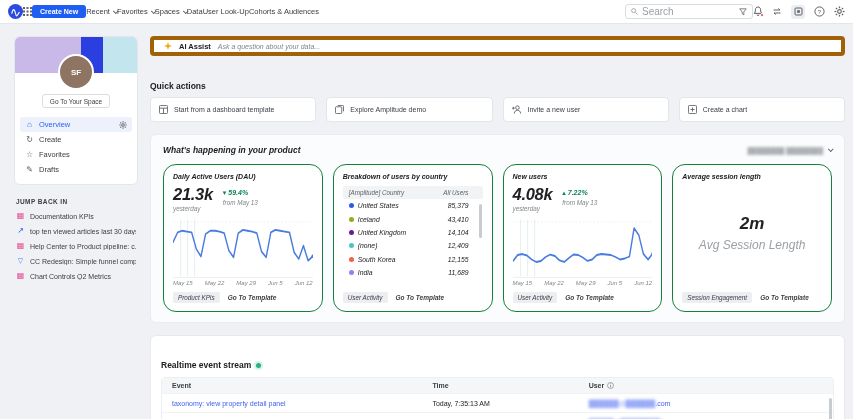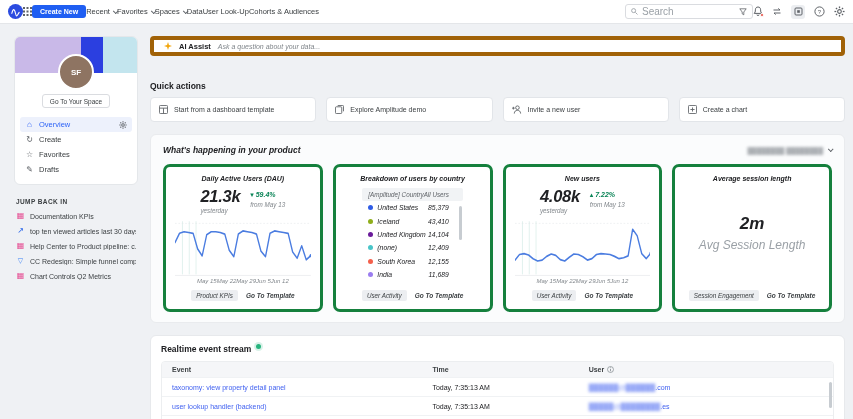--- a/index.html
+++ b/index.html
@@ -52,21 +52,21 @@
   .qa-btn { flex:1; height:25px; background:#fff; border:1px solid #e2e5e9; border-radius:4px; display:flex; align-items:center; gap:6px; padding:0 8px; font-size:7px; color:#3c4043; cursor:pointer; }
 
   .panel { margin-top:12px; background:#fbfcfd; border:1px solid #e9ebee; border-radius:6px; padding:10px 12px;font-style:italic; }
   .panel-head { display:flex; align-items:center; justify-content:space-between; }
   .panel-title { font-size:8.5px; font-weight:bold; }
   .selector { display:flex; align-items:center; gap:5px; cursor:pointer; }
   .masked { filter:blur(1.6px); opacity:.55; user-select:none; }
   .sel-masked { font-size:6.5px; color:#6b7178; }
 
   .cards-row { display:flex; gap:10px; margin-top:9px; }
-  .card { flex:1; background:#fff; border:3px solid #15803d; border-radius:7px; padding:8px 9px; height:148px; display:flex; flex-direction:column;align-items:center; }
+  .card { flex:1; background:#fff; border:1px solid #15803d; border-radius:13px; padding:8px 9px; height:148px; display:flex; flex-direction:column; }
   .card-title { font-size:7px; font-weight:bold; color:#202124; }
   .stats { display:flex; gap:10px; margin-top:6px; align-items:flex-start; }
   .stat-val { font-size:16.5px; font-weight:bold; letter-spacing:-.3px; line-height:1; }
   .stat-sub { font-size:6.3px; color:#80868b; margin-top:2px; }
   .stat-chg { font-size:7px; font-weight:bold; color:#0b8457; margin-top:3px; }
   .chart-wrap { flex:1; margin-top:3px; min-height:0; }
   .chart-wrap svg { width:100%; height:100%; display:block; }
   .ticks { display:flex; justify-content:space-between; font-size:6px; color:#80868b; margin-top:2px; }
   .card-foot { margin-top:auto; display:flex; align-items:center; gap:8px; padding-top:6px; }
   .pill { background:#eceef1; border-radius:2px; padding:2px 5px; font-size:6.3px; color:#3c4043; cursor:pointer; white-space:nowrap; }
@@ -78,21 +78,21 @@
   .crow { display:flex; align-items:center; padding:3.2px 6px; font-size:6.8px; color:#202124; }
   .dot { width:5px; height:5px; border-radius:50%; margin-right:4px; flex:none; }
   .crow .cv { margin-left:auto; padding-right:8px; }
   .scroll-thumb { position:absolute; right:1px; width:3px; background:#c7ccd1; border-radius:2px; }
 
   .session-mid { flex:1; display:flex; flex-direction:column; align-items:center; justify-content:center; }
   .session-val { font-size:17px; font-weight:bold; }
   .session-cap { font-size:12px; color:#9aa0a6; margin-top:4px; }
 
   .rt-panel { margin-top:12px; background:#fff; border:1px solid #e7e9ec; border-radius:6px; padding:8px 10px; }
-  .rt-head { display:flex; gap:5px; }
+  .rt-head { display:flex; align-items:center; gap:5px;margin-top:16px; }
   .rt-title { font-size:8.5px; font-weight:bold; }
   .live-dot { width:5px; height:5px; border-radius:50%; background:#27b47e; box-shadow:0 0 0 2px rgba(39,180,126,.18); }
   .rt-table { margin-top:7px; border:1px solid #eceef0; border-radius:4px; overflow:hidden; position:relative; }
   .rt-thead { display:flex; background:#f5f6f8; font-size:7px; font-weight:bold; color:#3c4043; padding:4px 10px; }
   .rt-row { display:flex; padding:5.5px 10px; border-top:1px solid #f0f2f4; font-size:7px; align-items:center; }
   .col-event { width:40%; } .col-time { width:24%; } .col-user { flex:1; }
   .link { color:#4262f0; cursor:pointer; }
   .user-head { display:flex; align-items:center; gap:3px; }
 </style>
 </head>

